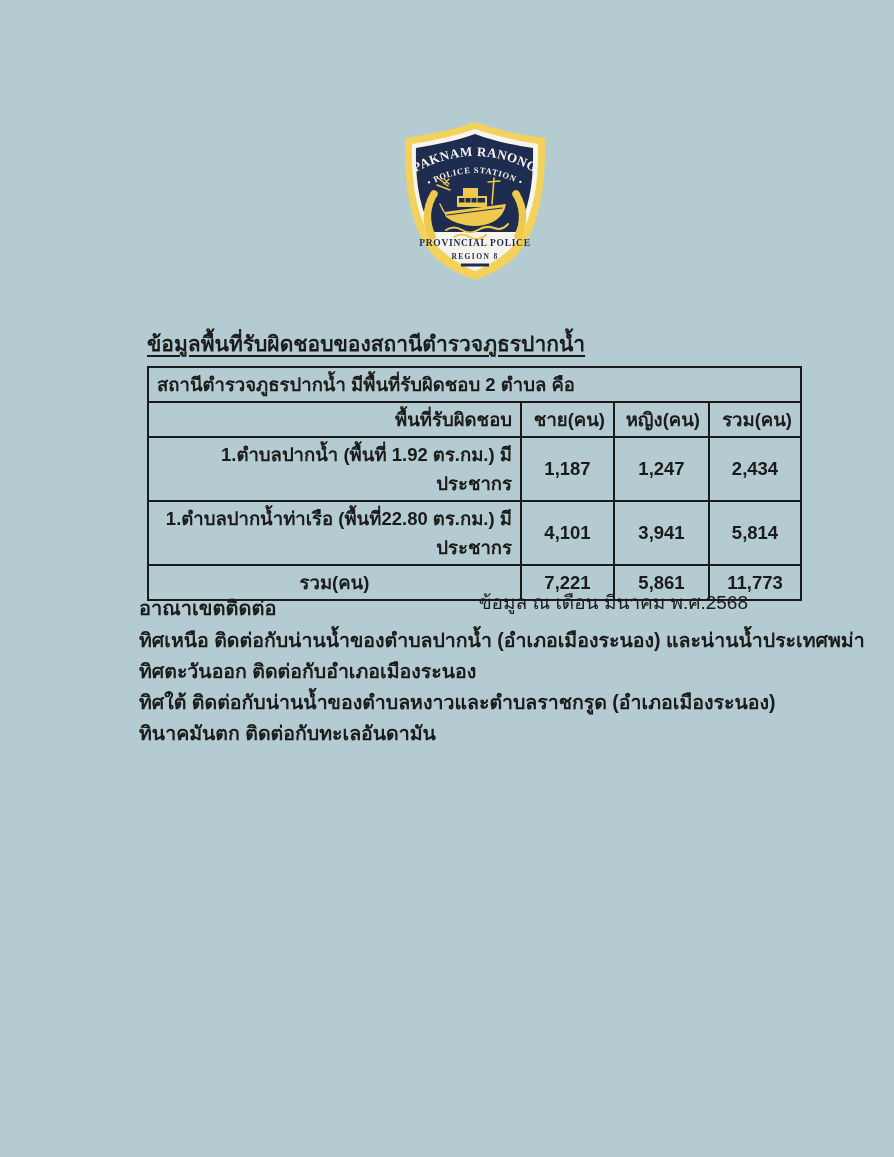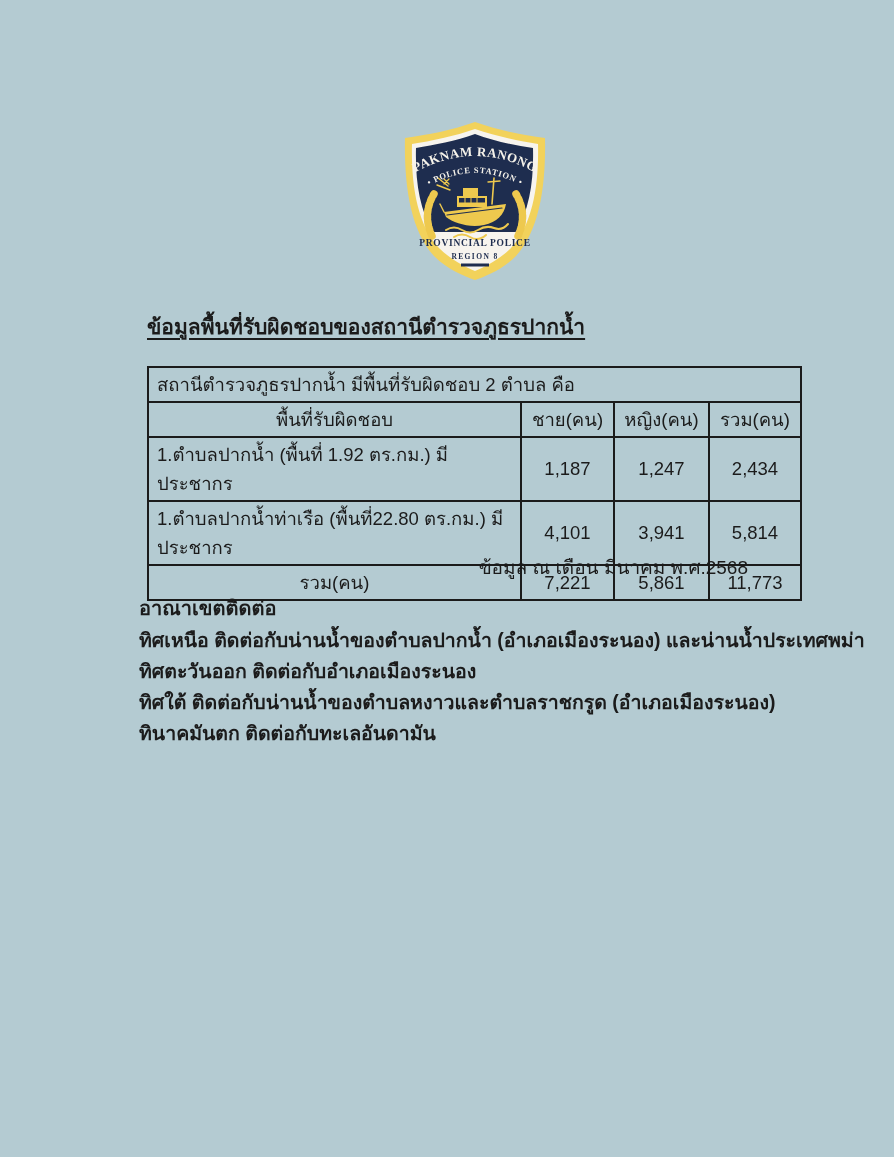--- a/index.html
+++ b/index.html
@@ -20,21 +20,21 @@
   .badge-wrap {
     position: absolute;
     left: 396px; top: 120px;
     width: 158px; height: 164px;
   }
   .badge-wrap svg { display: block; width: 100%; height: 100%; }
 
   
   .doc-heading {
     position: absolute;
-    left: 147px; top: 310px;
+    left: 147px; top: 327px;
     font-size: 21px;
     font-weight: 700;
     text-decoration: underline;
     text-decoration-thickness: 2px;
     text-underline-offset: 4px;
     white-space: nowrap;
   }
 
   
   table.area-table {
@@ -44,36 +44,36 @@
     border-collapse: collapse;
     table-layout: fixed;
     font-size: 18.5px;
     font-weight: 700;
   }
   table.area-table td, table.area-table th {
     border: 2px solid #1b1b1b;
     padding: 2px 8px;
     height: 31px;
     vertical-align: middle;
-    font-weight: 400;
+    font-weight: 700;
   }
   .col-area   { width: 373px; }
   .col-male   { width: 93px; }
   .col-female { width: 95px; }
   .col-total  { width: 92px; }
   td.caption-cell { text-align: left; }
-  th.hdr { text-align: center; }
-  td.area-cell { text-align: left; }
+  th.hdr { text-align: right; }
+  td.area-cell { text-align: right; }
   td.num-cell  { text-align: center; }
   td.total-label { text-align: center; }
 
   
   .note {
     position: absolute;
-    left: 147px; top: 552px;
+    left: 147px; top: 587px;
     width: 601px;
     text-align: right;
     font-size: 19px;
     font-weight: 400;
   }
 
   
   .boundaries {
     position: absolute;
     left: 139px; top: 592px;

